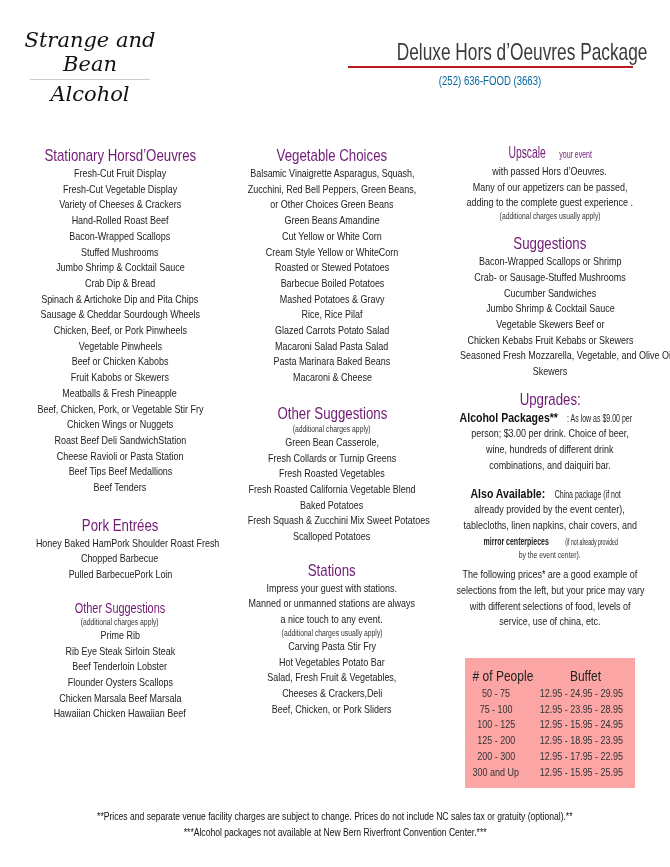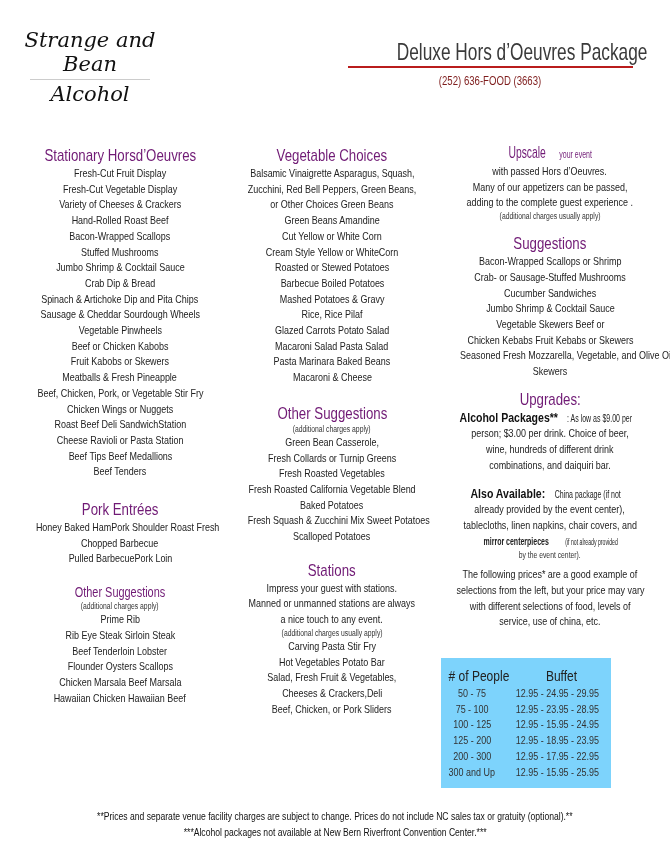--- a/index.html
+++ b/index.html
@@ -2,31 +2,31 @@
 <html><head>
 <meta charset="utf-8">
 <style>
   html,body{margin:0;padding:0;background:#fff;}
   body{width:670px;height:867px;position:relative;overflow:hidden;color:#222;font-family:"Liberation Sans",sans-serif;}
   .abs{position:absolute;}
   .logo{left:20px;top:28px;width:140px;text-align:center;font-family:"DejaVu Serif",serif;font-style:italic;font-size:21px;color:#111;line-height:1.15;}
   .logo .rule{height:1px;background:#ccc;margin:3px 10px 2px;}
   .title{left:348px;top:38px;width:285px;text-align:center;font-size:24px;color:#3a3a3a;border-bottom:2px solid #b91c1c;line-height:1.15;}
   .title span{display:inline-block;transform:scaleX(0.72);transform-origin:center;white-space:nowrap;}
-  .phone{left:348px;top:74px;width:285px;text-align:center;font-size:12px;color:#7f1d1d;}
+  .phone{left:348px;top:74px;width:285px;text-align:center;font-size:12px;color:#0369a1;}
   .phone span{display:inline-block;transform:scaleX(0.8);}
   .col{text-align:center;}
   .col .h{font-size:17px;color:#701a75;line-height:20px;white-space:nowrap;}
   .col .h span{display:inline-block;transform:scaleX(0.78);}
   .col .it{font-size:11.5px;line-height:15.7px;color:#222;white-space:nowrap;}
   .col .it span{display:inline-block;transform:scaleX(0.78);}
   .col .note{font-size:8.5px;line-height:11px;color:#333;white-space:nowrap;}
   .col .note span{display:inline-block;transform:scaleX(0.8);}
   .gap{height:18px;}
-  .price-box{left:441px;top:658px;width:170px;height:130px;background:#7dd3fc;}
+  .price-box{left:465px;top:658px;width:170px;height:130px;background:#fca5a5;}
   .price-row{display:flex;font-size:11.5px;color:#333;line-height:15.7px;}
   .price-row .a{width:62px;text-align:center;}
   .price-row .b{width:108px;text-align:center;}
   .price-row span{display:inline-block;transform:scaleX(0.78);white-space:nowrap;}
   .price-head{display:flex;font-size:15px;color:#222;padding-top:8px;line-height:20px;}
   .price-head .a{width:70px;text-align:center;}
   .price-head .b{width:100px;text-align:center;}
   .price-head span{display:inline-block;transform:scaleX(0.8);white-space:nowrap;}
   .foot{left:0;width:670px;text-align:center;font-size:11px;color:#111;white-space:nowrap;}
   .foot span{display:inline-block;transform:scaleX(0.78);}
@@ -49,20 +49,21 @@
       <div class="it"><span>Fresh-Cut Fruit Display</span></div>
       <div class="it"><span>Fresh-Cut Vegetable Display</span></div>
       <div class="it"><span>Variety of Cheeses &amp; Crackers</span></div>
       <div class="it"><span>Hand-Rolled Roast Beef</span></div>
       <div class="it"><span>Bacon-Wrapped Scallops</span></div>
       <div class="it"><span>Stuffed Mushrooms</span></div>
       <div class="it"><span>Jumbo Shrimp &amp; Cocktail Sauce</span></div>
       <div class="it"><span>Crab Dip &amp; Bread</span></div>
       <div class="it"><span>Spinach &amp; Artichoke Dip and Pita Chips</span></div>
       <div class="it"><span>Sausage &amp; Cheddar Sourdough Wheels</span></div>
+      <div class="it"><span>Chicken, Beef, or Pork Pinwheels</span></div>
       <div class="it"><span>Vegetable Pinwheels</span></div>
       <div class="it"><span>Beef or Chicken Kabobs</span></div>
       <div class="it"><span>Fruit Kabobs or Skewers</span></div>
       <div class="it"><span>Meatballs &amp; Fresh Pineapple</span></div>
       <div class="it"><span>Beef, Chicken, Pork, or Vegetable Stir Fry</span></div>
       <div class="it"><span>Chicken Wings or Nuggets</span></div>
       <div class="it"><span>Roast Beef Deli SandwichStation</span></div>
       <div class="it"><span>Cheese Ravioli or Pasta Station</span></div>
       <div class="it"><span>Beef Tips Beef Medallions</span></div>
       <div class="it"><span>Beef Tenders</span></div>

